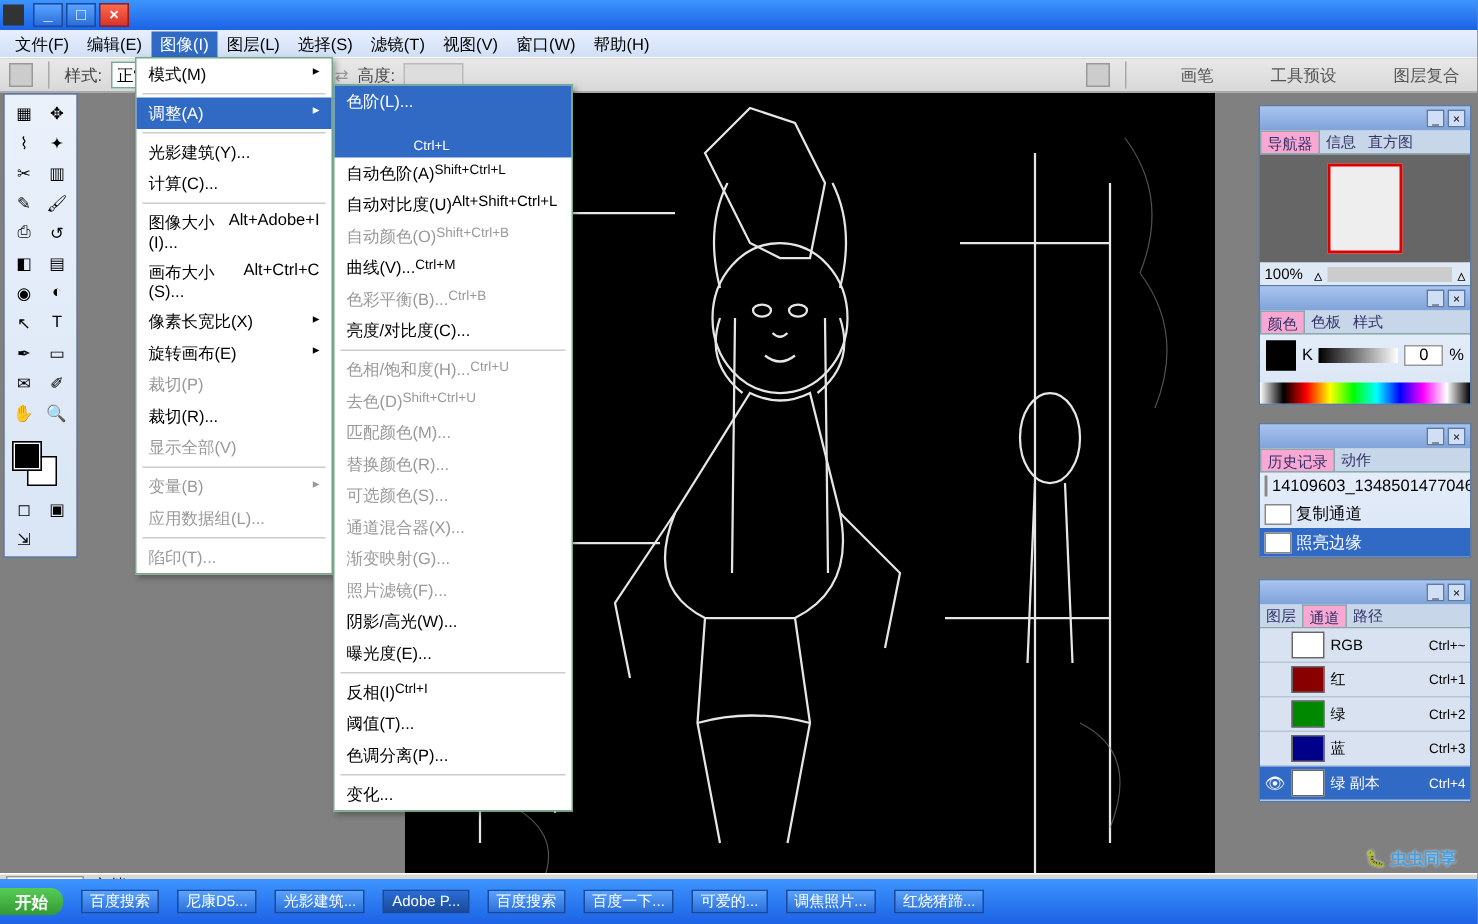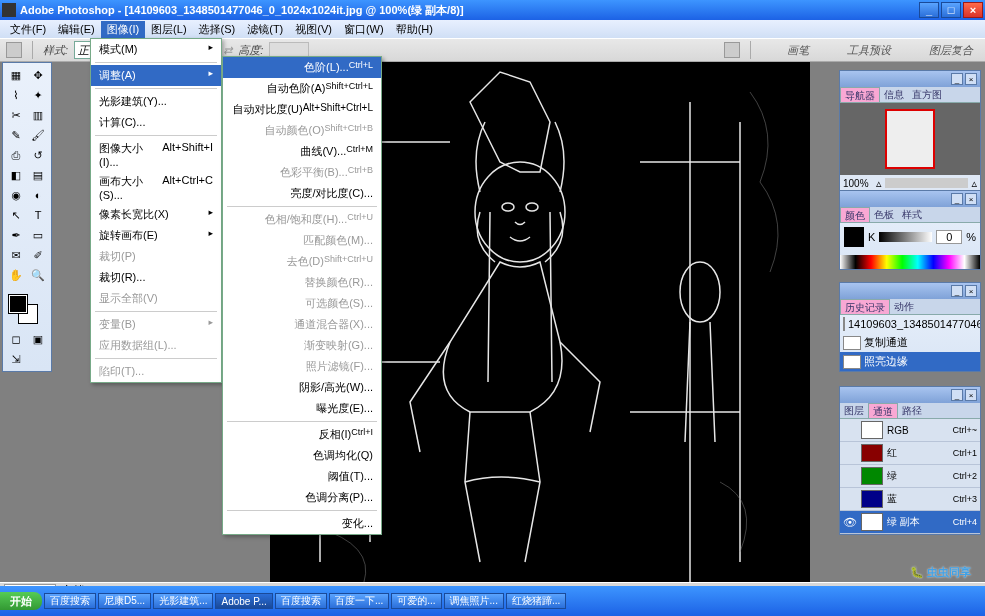--- a/index.html
+++ b/index.html
@@ -7,21 +7,21 @@
 .titlebar { height:20px; background:linear-gradient(#3d95ff,#1c62e5); display:flex; align-items:center; color:#fff; padding:0 2px; }
 .titlebar .icon { width:14px; height:14px; background:#333; margin-right:4px; }
 .titlebar .title { flex:1; font-weight:bold; }
 .winbtns { display:flex; }
 .winbtn { width:20px; height:16px; margin-left:2px; display:flex; align-items:center; justify-content:center; color:#fff; font-weight:bold; }
 .winbtn.min,.winbtn.max { background:linear-gradient(#5aa4ff,#2a6ed9); border:1px solid #1a4a99; }
 .winbtn.close { background:linear-gradient(#ff6a4a,#d9332a); border:1px solid #991a1a; }
 .menubar { height:18px; background:linear-gradient(#e8f0ff,#d0dff5); display:flex; align-items:center; padding:0 4px; }
 .menubar span { padding:1px 6px; cursor:default; }
 .menubar span.active { background:#316ac5; color:#fff; }
-.optbar { height:24px; background:linear-gradient(#e8e8e8,#d8d8d8); border-top:1px solid #fff; border-bottom:1px solid #aaa; display:flex; align-items:center; padding:0 6px; gap:6px;font-style:italic; }
+.optbar { height:24px; background:linear-gradient(#e8e8e8,#d8d8d8); border-top:1px solid #fff; border-bottom:1px solid #aaa; display:flex; align-items:center; padding:0 6px; gap:6px; }
 .optbar .sel { width:66px; height:18px; background:#fff; border:1px solid #7a9; display:inline-flex; align-items:center; padding:0 3px; }
 .optbar .label { color:#444; }
 .optbar .field { width:40px; height:16px; background:#fff; border:1px solid #999; }
 .optbar .field.dis { background:#ddd; border-color:#bbb; }
 .optbar .divider { width:1px; height:18px; background:#aaa; margin:0 4px; }
 .optbar .smallicon { width:16px; height:16px; background:#ccc; border:1px solid #999; }
 .optbar .tab { padding:2px 6px; color:#555;margin-left:20px; }
 .workspace { position:absolute; top:62px; left:55px; right:150px; bottom:34px; background:#808080; }
 .canvas { position:absolute; top:0; left:215px; width:540px; height:540px; background:#000; overflow:hidden; }
 .canvas svg { width:100%; height:100%; }
@@ -31,21 +31,21 @@
 .toolbox .swatch { margin-top:8px; position:relative; height:36px; }
 .toolbox .fg { position:absolute; width:18px; height:18px; background:#000; border:1px solid #fff; outline:1px solid #000; top:2px; left:4px; }
 .toolbox .bg { position:absolute; width:18px; height:18px; background:#fff; border:1px solid #fff; outline:1px solid #000; top:12px; left:14px; }
 .dropdown { position:absolute; top:38px; left:90px; width:132px; background:#fff; border:1px solid #7a8; box-shadow:2px 2px 4px rgba(0,0,0,.3); z-index:10; }
 .dropdown .item { padding:3px 8px; display:flex; justify-content:space-between; }
 .dropdown .item.hi { background:#316ac5; color:#fff; }
 .dropdown .item.dis { color:#999; }
 .dropdown .sep { height:1px; background:#ccc; margin:2px 4px; }
 .dropdown .arrow::after { content:"▸"; font-size:9px; }
 .submenu { position:absolute; top:56px; left:222px; width:160px; background:#fff; border:1px solid #7a8; box-shadow:2px 2px 4px rgba(0,0,0,.3); z-index:11; }
-.submenu .item { padding:3px 8px; display:flex; justify-content:flex-end; white-space:nowrap; }
+.submenu .item { padding:3px 8px; display:flex; justify-content:flex-start; white-space:nowrap; }
 .submenu .item.hi { background:#316ac5; color:#fff; }
 .submenu .item.dis { color:#999; }
 .submenu .sep { height:1px; background:#ccc; margin:2px 4px; }
 .panel { position:absolute; right:4px; background:linear-gradient(#eaf1fb,#d9e5f5); border:1px solid #5a7aa8; width:142px; }
 .panel .ptitle { height:16px; background:linear-gradient(#a8c4f0,#7fa2d8); display:flex; align-items:center; padding:0 3px; }
 .panel .ptitle .pbtns { margin-left:auto; display:flex; gap:2px; }
 .panel .ptitle .pb { width:12px; height:12px; background:#d0dff5; border:1px solid #5a7aa8; font-size:8px; display:flex; align-items:center; justify-content:center; }
 .panel .tabs { display:flex; background:#c8d6ea; height:16px; border-bottom:1px solid #8aa; }
 .panel .tabs .tab { padding:1px 4px; font-size:10px; color:#336; }
 .panel .tabs .tab.act { background:#f9a8d4; border:1px solid #8aa; border-bottom:none; }
@@ -71,30 +71,29 @@
 .channels .cthumb { width:22px; height:18px; background:#fff; border:1px solid #666; }
 .channels .cthumb.red { background:#800; }
 .channels .cthumb.grn { background:#080; }
 .channels .cthumb.blu { background:#008; }
 .channels .cname { flex:1; font-size:10px; }
 .channels .short { font-size:9px; color:inherit; }
 .statusbar { position:absolute; bottom:18px; left:0; right:0; height:16px; background:#d8d8d8; border-top:1px solid #fff; display:flex; align-items:center; padding:0 4px; font-size:10px; }
 .statusbar .zoom { width:52px; background:#fff; border:1px solid #999; padding:0 2px; margin-right:6px; }
 .taskbar { position:absolute; bottom:0; left:0; right:0; height:30px; background:linear-gradient(#3d95ff,#1c62e5); display:flex; align-items:center; }
 .taskbar .start { height:18px; background:linear-gradient(#5c5,#393); color:#fff; font-weight:bold; padding:0 10px; display:flex; align-items:center; border-radius:0 8px 8px 0; }
-.taskbar .titem { height:16px; background:linear-gradient(#5aa4ff,#2a6ed9); margin-left:2px; padding:0 5px; color:#fff; display:flex; align-items:center; font-size:10px; border:1px solid #1a4a99; white-space:nowrap; overflow:hidden; max-width:70px; }
+.taskbar .titem { height:16px; background:linear-gradient(#5aa4ff,#2a6ed9); margin-left:12px; padding:0 5px; color:#fff; display:flex; align-items:center; font-size:10px; border:1px solid #1a4a99; white-space:nowrap; overflow:hidden; max-width:70px; }
 .taskbar .titem.act { background:linear-gradient(#2a6ed9,#1a4a99); }
 .watermark { position:absolute; right:14px; bottom:36px; color:#3af; font-size:18px; font-weight:bold; text-shadow:0 0 2px #fff; opacity:.8; display:flex; align-items:center; gap:3px; }
 </style>
 </head>
 <body>
 
 <div class="titlebar">
   <div class="icon"></div>
-  <div class="title">Adobe Photoshop - [14109603_1348501477046_0_1024x1024it.jpg @ 100%(绿 副本/8)]</div>
   <div class="winbtns">
     <div class="winbtn min">_</div>
     <div class="winbtn max">□</div>
     <div class="winbtn close">×</div>
   </div>
 </div>
 
 <div class="menubar" id="menubar">
     <span>文件(F)</span>
     <span>编辑(E)</span>
@@ -232,21 +231,21 @@
       <span>光影建筑(Y)...</span>
       <span></span>
     </div>
     <div class="item">
       <span>计算(C)...</span>
       <span></span>
     </div>
     <div class="sep"></div>
     <div class="item">
       <span>图像大小(I)...</span>
-      <span>Alt+Shift+I</span>
+      <span>Alt+Adobe+I</span>
     </div>
     <div class="item">
       <span>画布大小(S)...</span>
       <span>Alt+Ctrl+C</span>
     </div>
     <div class="item arrow">
       <span>像素长宽比(X)</span>
       <span></span>
     </div>
     <div class="item arrow">
@@ -277,21 +276,21 @@
     <div class="sep"></div>
     <div class="item dis">
       <span>陷印(T)...</span>
       <span></span>
     </div>
   </div>
 
 <div class="submenu" id="submenu">
     <div class="item hi">
       <span>色阶(L)...</span>
-      <span style="font-size: 9px;">Ctrl+L</span>
+      <span style="font-size: 9px; margin-top: 32px;">Ctrl+L</span>
     </div>
     <div class="item">
       <span>自动色阶(A)</span>
       <span style="font-size: 9px;">Shift+Ctrl+L</span>
     </div>
     <div class="item">
       <span>自动对比度(U)</span>
       <span style="font-size: 10px;">Alt+Shift+Ctrl+L</span>
     </div>
     <div class="item dis">
@@ -309,28 +308,28 @@
     <div class="item">
       <span>亮度/对比度(C)...</span>
       <span style="font-size: 9px;"></span>
     </div>
     <div class="sep"></div>
     <div class="item dis">
       <span>色相/饱和度(H)...</span>
       <span style="font-size: 9px;">Ctrl+U</span>
     </div>
     <div class="item dis">
-      <span>匹配颜色(M)...</span>
-      <span style="font-size: 9px;"></span>
-    </div>
-    <div class="item dis">
       <span>去色(D)</span>
       <span style="font-size: 9px;">Shift+Ctrl+U</span>
     </div>
     <div class="item dis">
+      <span>匹配颜色(M)...</span>
+      <span style="font-size: 9px;"></span>
+    </div>
+    <div class="item dis">
       <span>替换颜色(R)...</span>
       <span style="font-size: 9px;"></span>
     </div>
     <div class="item dis">
       <span>可选颜色(S)...</span>
       <span style="font-size: 9px;"></span>
     </div>
     <div class="item dis">
       <span>通道混合器(X)...</span>
       <span style="font-size: 9px;"></span>
@@ -348,24 +347,20 @@
       <span style="font-size: 9px;"></span>
     </div>
     <div class="item">
       <span>曝光度(E)...</span>
       <span style="font-size: 9px;"></span>
     </div>
     <div class="sep"></div>
     <div class="item">
       <span>反相(I)</span>
       <span style="font-size: 9px;">Ctrl+I</span>
-    </div>
-    <div class="item">
-      <span>色调均化(Q)</span>
-      <span style="font-size: 9px;"></span>
     </div>
     <div class="item">
       <span>阈值(T)...</span>
       <span style="font-size: 9px;"></span>
     </div>
     <div class="item">
       <span>色调分离(P)...</span>
       <span style="font-size: 9px;"></span>
     </div>
     <div class="sep"></div>

